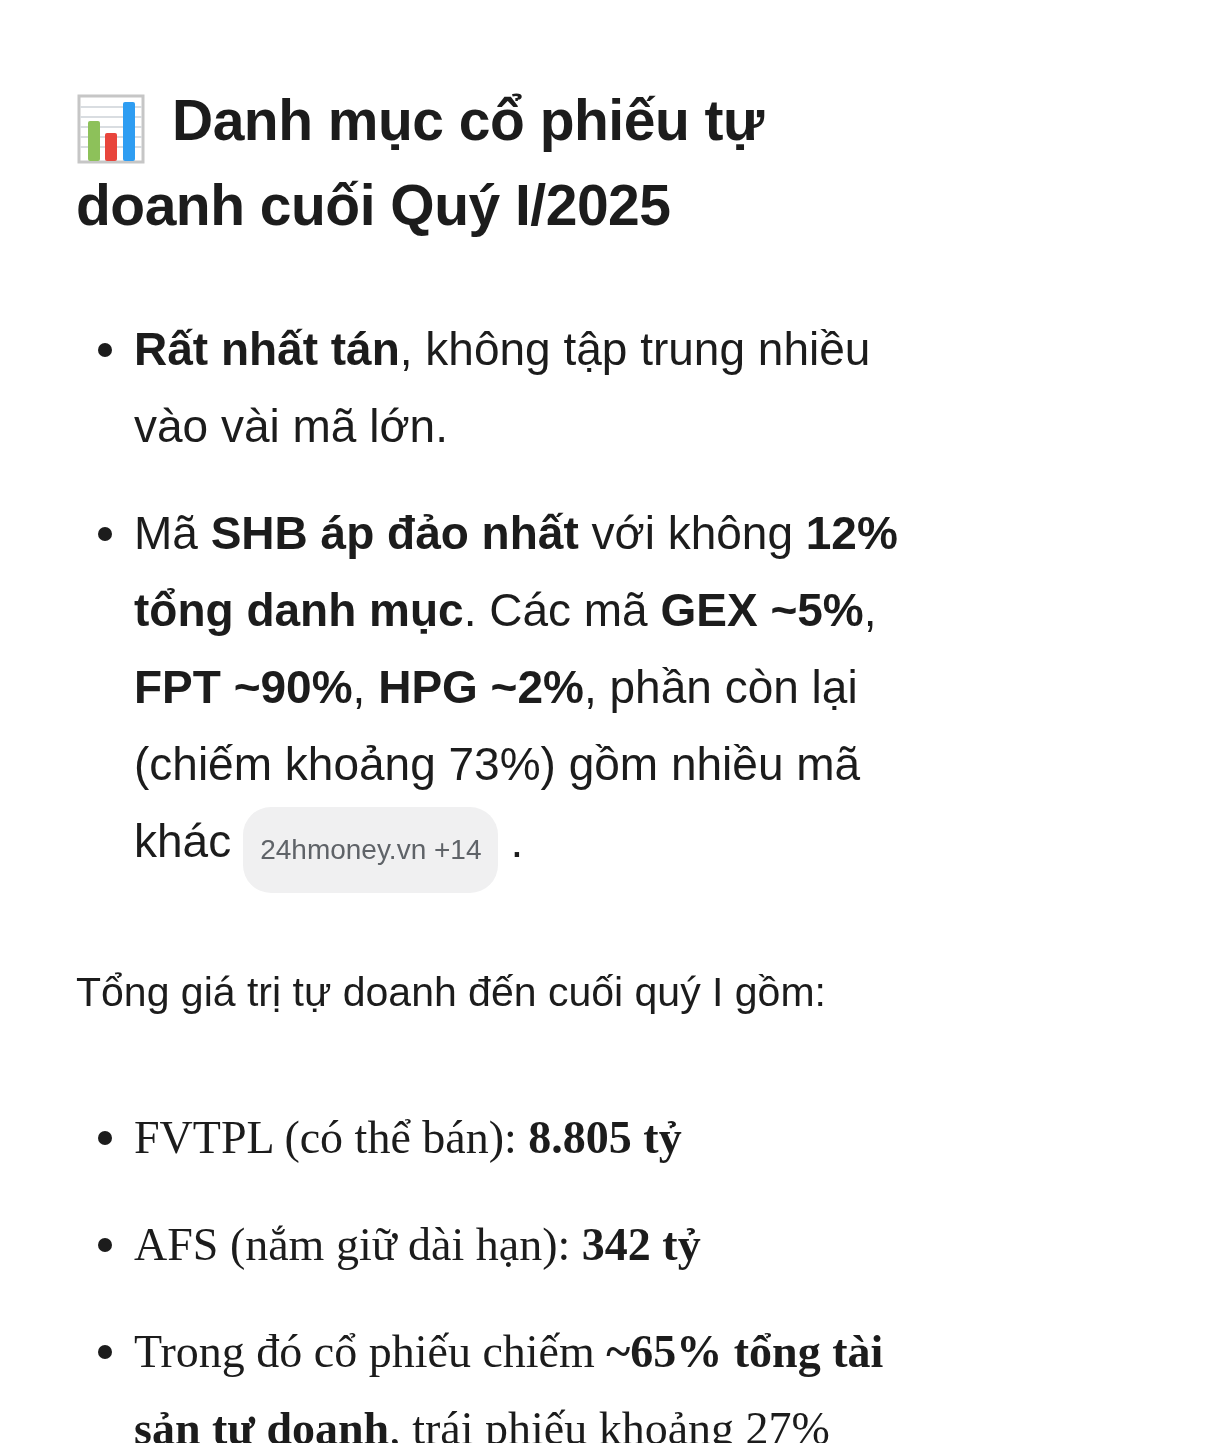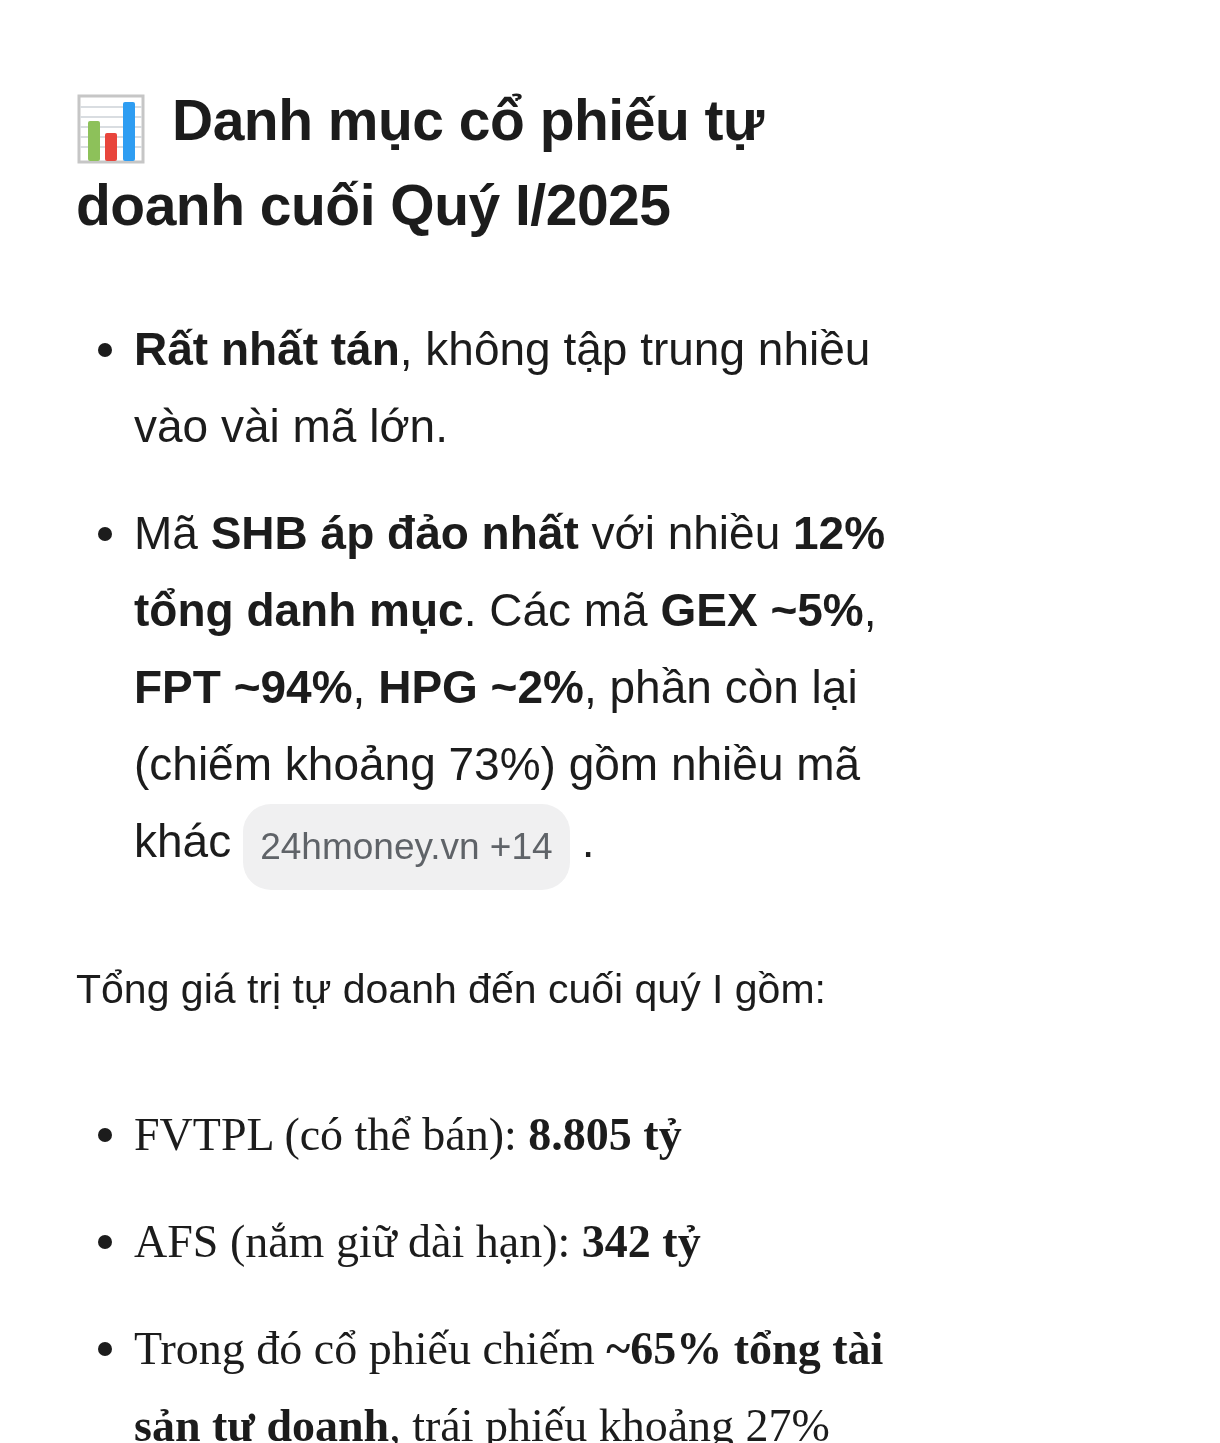--- a/index.html
+++ b/index.html
@@ -57,21 +57,21 @@
     margin: 61px 0 0 0;
     font-size: 41px;
     line-height: 77px;
   }
   ul.values { margin-top: 68px; font-family: Liberation Serif, serif; }
   .b { font-weight: 700; }
   .pill {
     display: inline-block;
     background: #f0f0f1;
     color: #5f6368;
-    font-size: 37px;
+    font-size: 28px;
     line-height: 28px;
     padding: 29px 17px;
     border-radius: 28px;
     vertical-align: -2px;
     margin: 0 12px;
     white-space: nowrap;
   }
 </style>
 </head>
 <body>
@@ -91,21 +91,21 @@
         </g>
         <rect x="12" y="28" width="12" height="40" rx="2" fill="#8dc15a"></rect>
         <rect x="29" y="40" width="12" height="28" rx="2" fill="#e8453c"></rect>
         <rect x="47" y="9" width="12" height="59" rx="2" fill="#2e9df2"></rect>
       </svg>
     </span><span>Danh mục cổ phiếu tự doanh cuối Quý I/2025</span>
   </h1>
 
   <ul class="bullets">
     <li><span class="b">Rất nhất tán</span><span>, không tập trung nhiều vào vài mã lớn.</span></li>
-    <li><span>Mã </span><span class="b">SHB áp đảo nhất</span><span> với nhiều </span><span class="b">12% tổng danh mục</span><span>. Các mã </span><span class="b">GEX ~5%</span><span>, </span><span class="b">FPT ~94%</span><span>, </span><span class="b">HPG ~2%</span><span>, phần còn lại (chiếm khoảng 73%) gồm nhiều mã khác</span><span class="pill">24hmoney.vn +14</span><span>.</span></li>
+    <li><span>Mã </span><span class="b">SHB áp đảo nhất</span><span> với không </span><span class="b">12% tổng danh mục</span><span>. Các mã </span><span class="b">GEX ~5%</span><span>, </span><span class="b">FPT ~90%</span><span>, </span><span class="b">HPG ~2%</span><span>, phần còn lại (chiếm khoảng 73%) gồm nhiều mã khác</span><span class="pill">24hmoney.vn +14</span><span>.</span></li>
   </ul>
 
   <p class="lead">Tổng giá trị tự doanh đến cuối quý I gồm:</p>
 
   <ul class="bullets values">
     <li><span>FVTPL (có thể bán): </span><span class="b">8.805 tỷ</span></li>
     <li><span>AFS (nắm giữ dài hạn): </span><span class="b">342 tỷ</span></li>
     <li><span>Trong đó cổ phiếu chiếm </span><span class="b">~65% tổng tài sản tự doanh</span><span>, trái phiếu khoảng 27%</span><span class="pill">24hmoney.vn</span><span>.</span></li>
   </ul>
 

